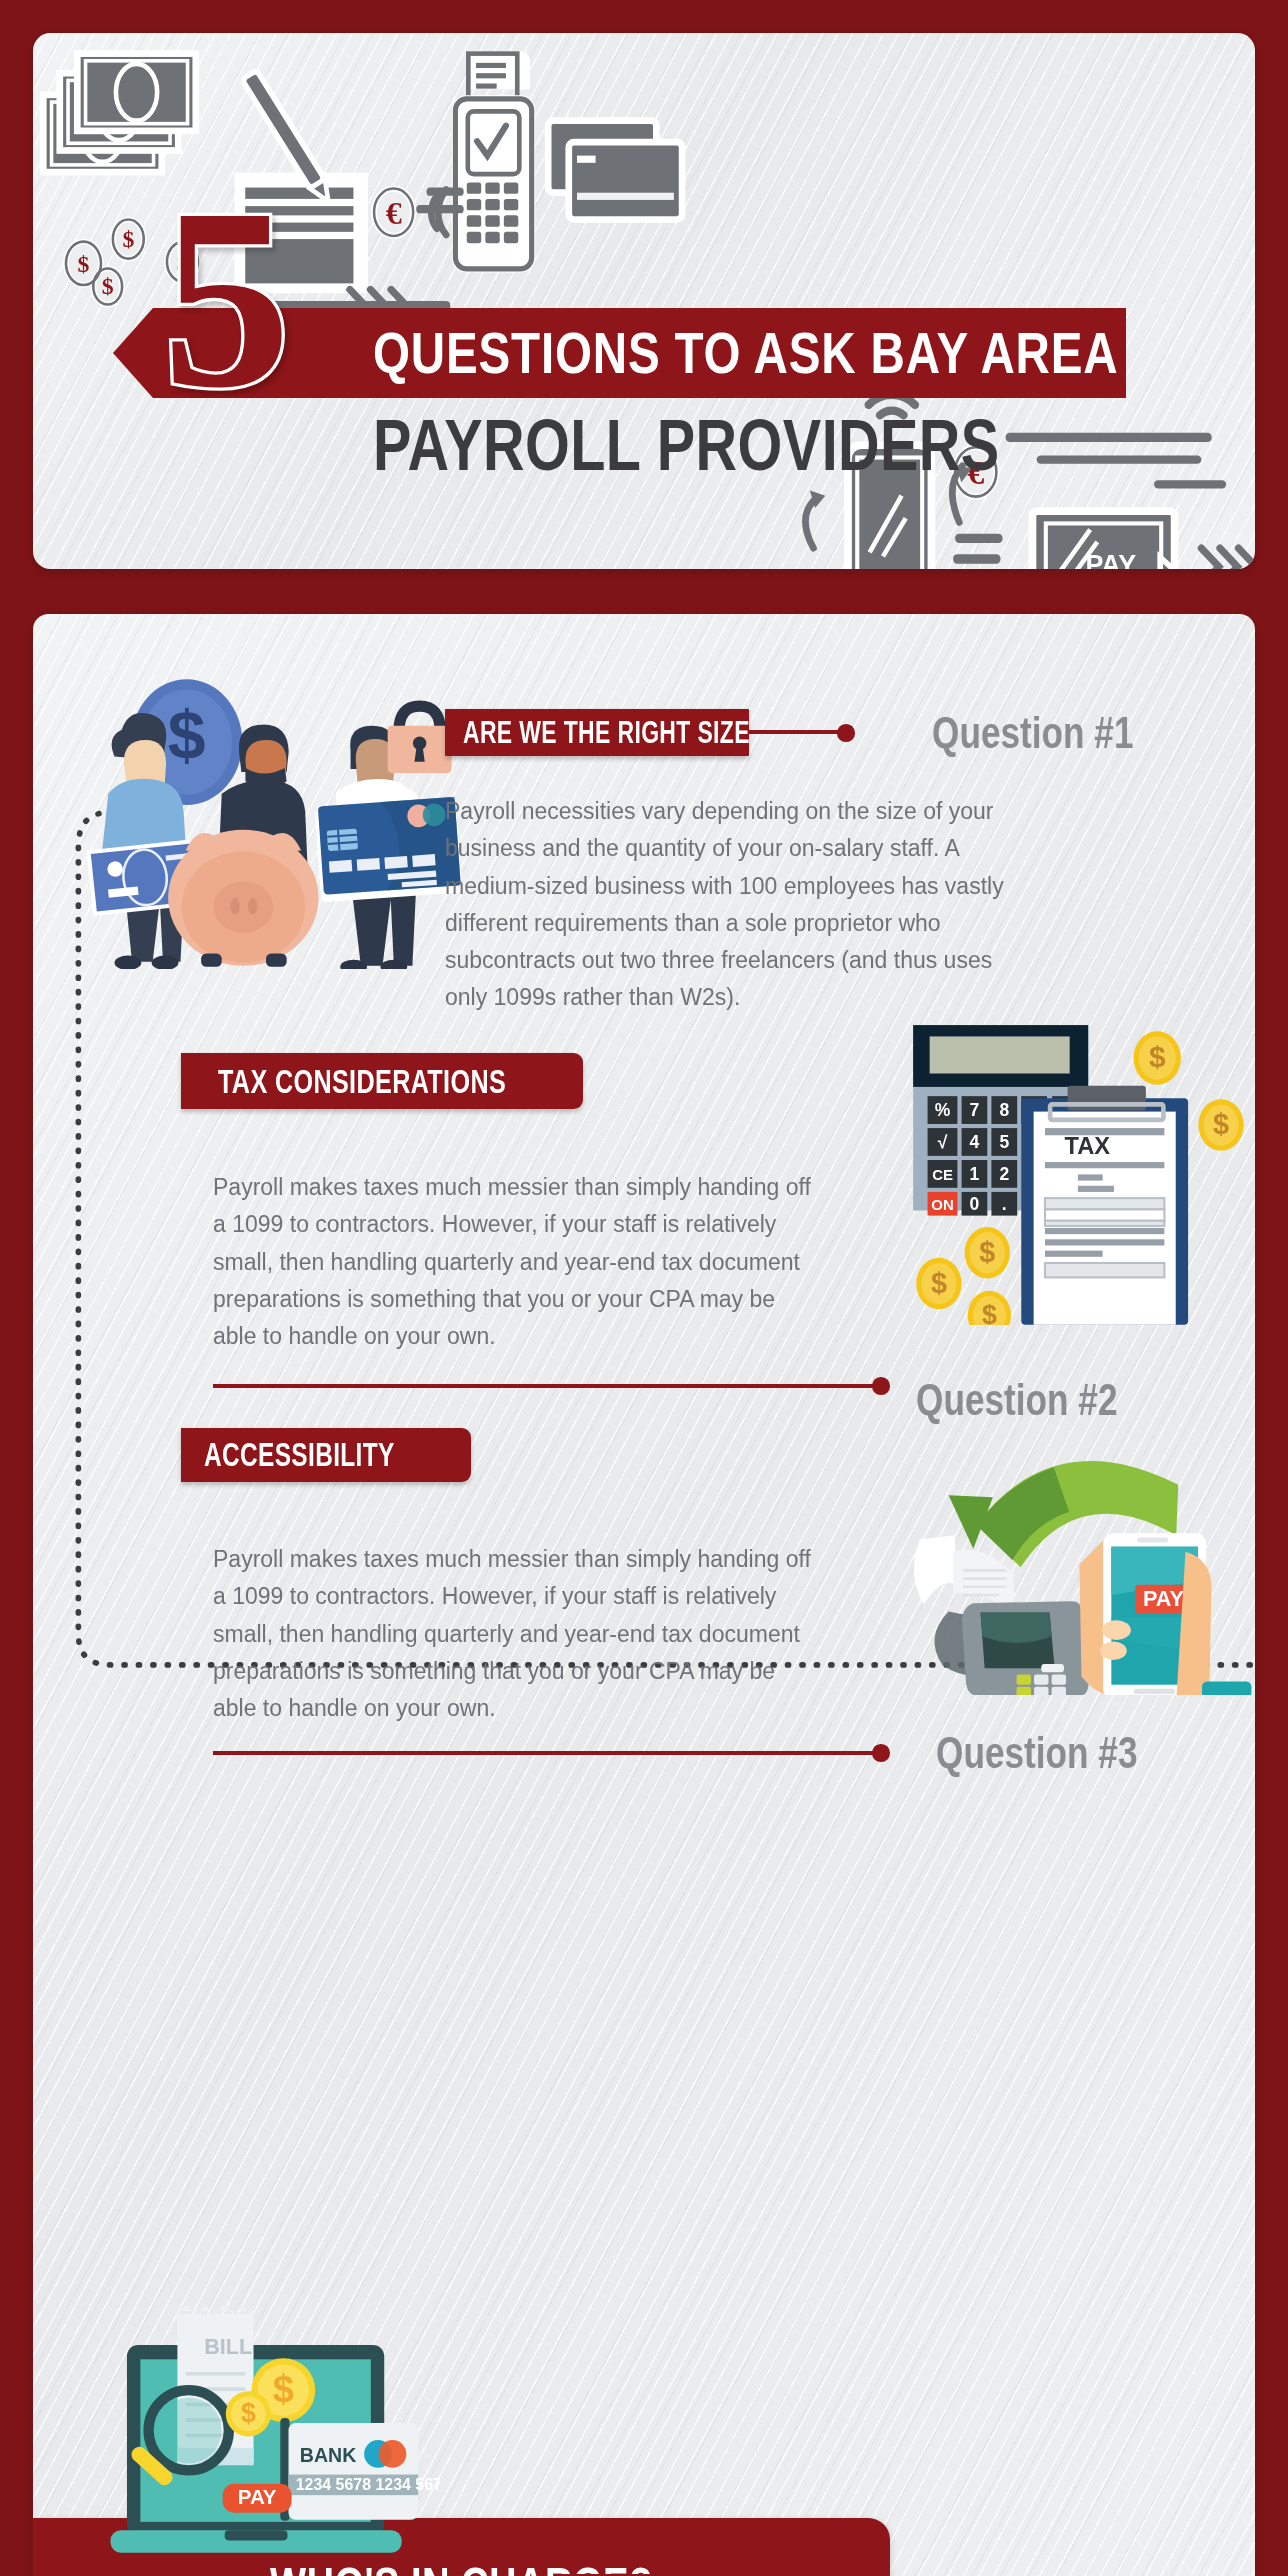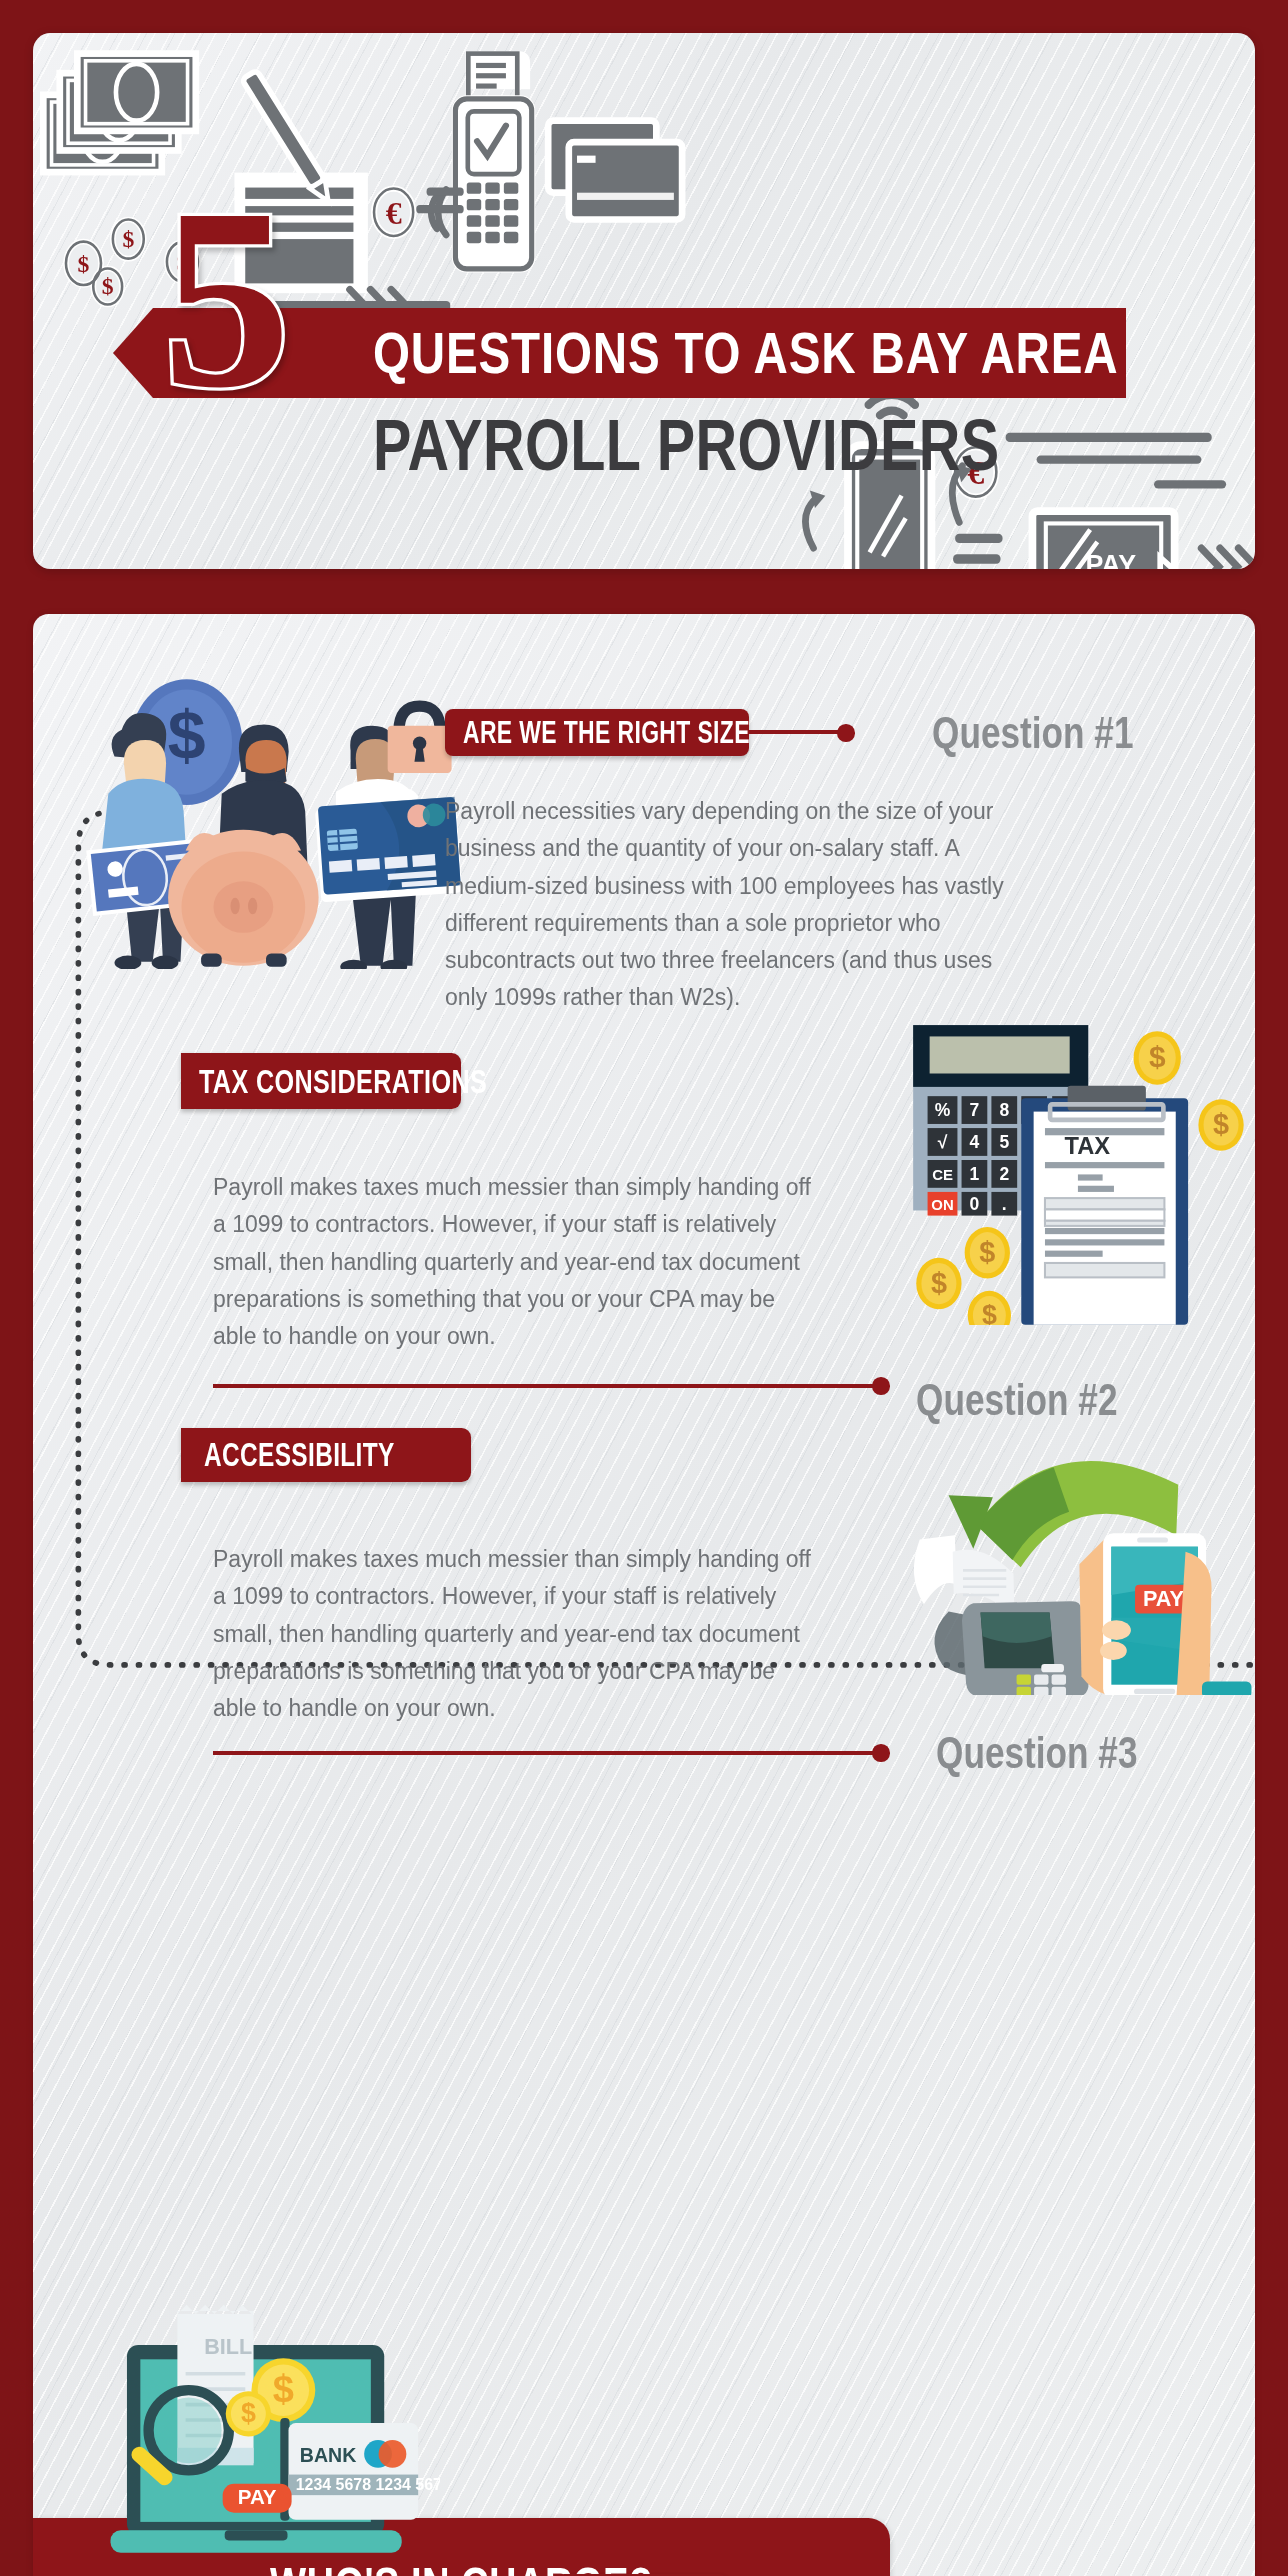--- a/index.html
+++ b/index.html
@@ -370,21 +370,21 @@
           <rect x="620" y="424" width="44" height="22"></rect>
             <rect x="674" y="424" width="44" height="22"></rect>
           <rect x="624" y="456" width="94" height="12"></rect>
             <rect x="650" y="474" width="68" height="10"></rect>
         </g>
         <circle cx="692" cy="348" r="22" fill="#efb0a0"></circle>
         <circle cx="722" cy="348" r="22" fill="#2c8c9c" opacity=".9"></circle>
       </g>
     </svg>
 
-    <div class="chip" style="left:412px; top:95px; width:304px; height:47px; border-radius:8px; padding-left:17.5px; font-size:31px;">
+    <div class="chip" style="left:412px; top:95px; width:304px; height:47px; border-radius:1px; padding-left:17.5px; font-size:31px;">
       <span>ARE WE THE RIGHT SIZE</span>
     </div>
     <div class="lead" style="left:716px; top:116px; width:95px;"></div>
     <div class="dot" style="left:804px; top:110px;"></div>
     <div class="qlabel" style="left:855px; top:94px;margin-left:44px;">
       <span>Question #1</span>
     </div>
     <div class="para" style="left:412px; top:179px; width:587px;">Payroll necessities vary depending on the size of your business and the quantity of your on-salary staff. A medium-sized business with 100 employees has vastly different requirements than a sole proprietor who subcontracts out two three freelancers (and thus uses only 1099s rather than W2s).</div>
 
     <svg class="abs" style="left:840px; top:381px; width:381px; height:330px;" viewBox="0 0 740 640">
@@ -468,21 +468,21 @@
             <text y="18" fill="#c1852a" font-family="Liberation Sans, sans-serif" font-size="56" font-weight="700" text-anchor="middle">$</text>
           </g>
         <g transform="translate(226,622)">
             <ellipse rx="42" ry="48" fill="#f5c519"></ellipse>
             <ellipse rx="32" ry="38" fill="#f7d14a"></ellipse>
             <text y="16" fill="#c1852a" font-family="Liberation Sans, sans-serif" font-size="52" font-weight="700" text-anchor="middle">$</text>
           </g>
       </g>
     </svg>
 
-    <div class="chip" style="left:148px; top:439px; width:280px; height:56px; border-radius:0 9.3px 9.3px 0; padding-left:18px; font-size:34px;">
+    <div class="chip" style="left:148px; top:439px; width:402px; height:56px; border-radius:0 9.3px 9.3px 0; padding-left:37px; font-size:34px;">
       <span>TAX CONSIDERATIONS</span>
     </div>
     <div class="para" style="left:180px; top:555px; width:603px;">Payroll makes taxes much messier than simply handing off a 1099 to contractors. However, if your staff is relatively small, then handling quarterly and year-end tax document preparations is something that you or your CPA may be able to handle on your own.</div>
     <div class="lead" style="left:180px; top:770px; width:665px;"></div>
     <div class="dot" style="left:839px; top:763px;"></div>
     <div class="qlabel" style="left:883px; top:761px;">
       <span>Question #2</span>
     </div>
 
     <svg class="abs" style="left:829px; top:808px; width:407px; height:273px;" viewBox="0 0 790 530">

